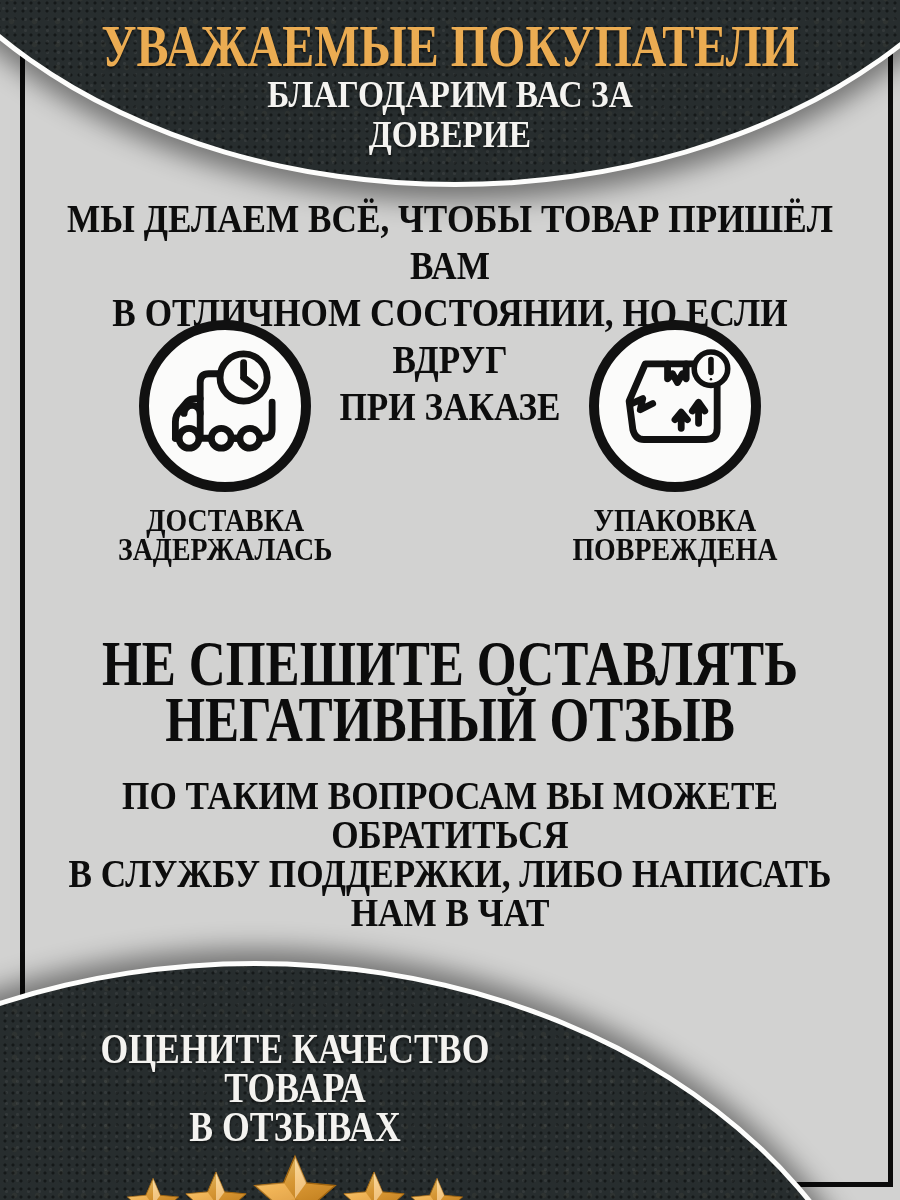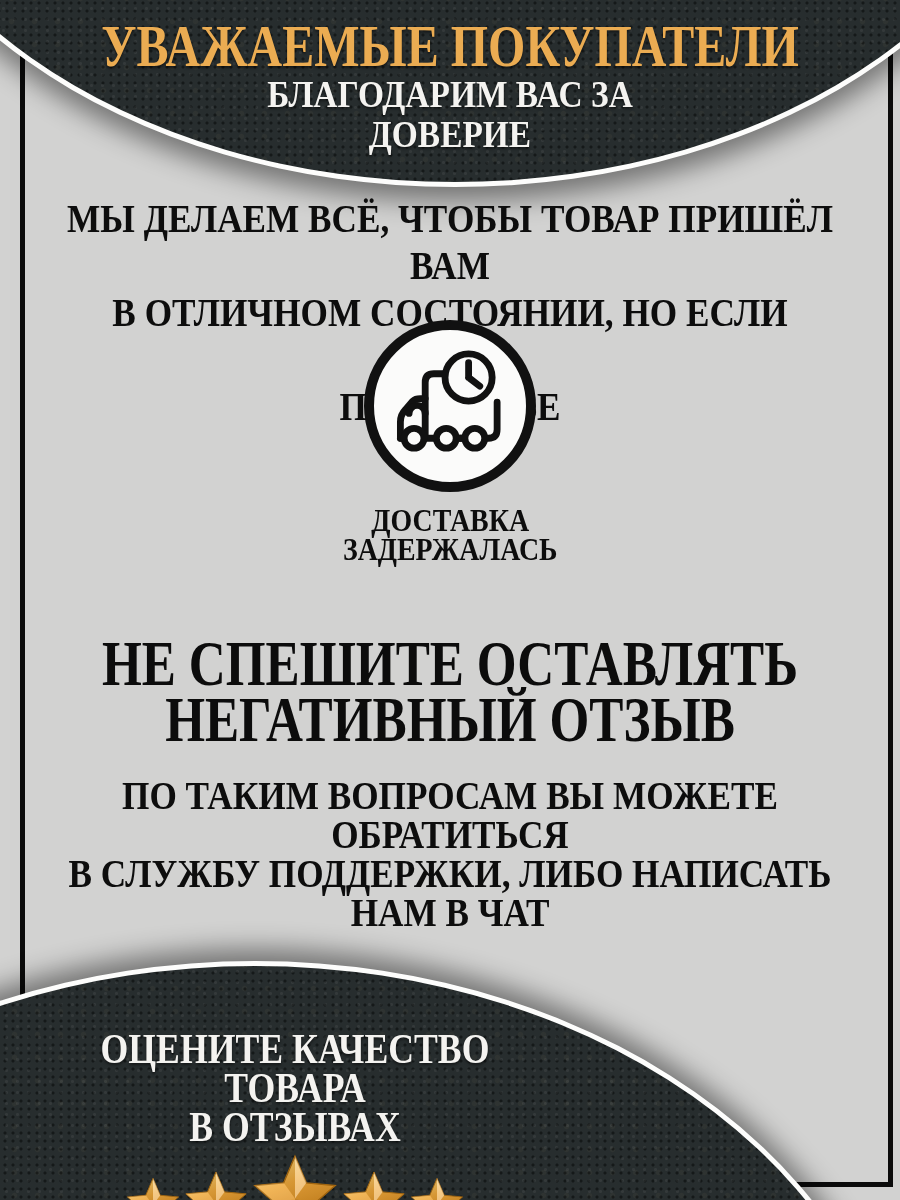--- a/index.html
+++ b/index.html
@@ -148,20 +148,40 @@
           </g>
         </svg>
       </div>
       <div class="issue-label">
         <div>ДОСТАВКА</div>
         <div>ЗАДЕРЖАЛАСЬ</div>
       </div>
     </div>
 
 
+    <div class="issue-col">
+      <div class="issue-circle">
+        <svg viewBox="0 0 100 100">
+          <g class="icon-stroke" stroke-width="5">
+            <path d="M26 16 H75 Q84 16 84 24 V68 Q84 77 75 77 H25 Q18 77 16 69 L13 46 Z"></path>
+            <path d="M15 48 L24 44 L22 53 L32 48"></path>
+            <path d="M44 16 V28 L48 24 L52 31 L56 24 L59 28 V16"></path>
+            <path d="M55 68 V57 M50 61 L55 55 L60 61"></path>
+            <path d="M69 64 V49 M64 54 L69 47 L74 54"></path>
+            <circle cx="79" cy="20" r="13.5" fill="#fbfbfa" stroke-width="4.5"></circle>
+            <path d="M79 12.5 V23" stroke-width="4.5"></path>
+            <circle cx="79" cy="28.5" r="1" fill="#111" stroke="none" stroke-width="0"></circle>
+          </g>
+        </svg>
+      </div>
+      <div class="issue-label">
+        <div>УПАКОВКА</div>
+        <div>ПОВРЕЖДЕНА</div>
+      </div>
+    </div>
 
   </div>
 
   <div class="content warning-heading">
     <div>НЕ СПЕШИТЕ ОСТАВЛЯТЬ</div>
     <div>НЕГАТИВНЫЙ ОТЗЫВ</div>
   </div>
 
   <div class="content support-text">
     <div>ПО ТАКИМ ВОПРОСАМ ВЫ МОЖЕТЕ ОБРАТИТЬСЯ</div>

